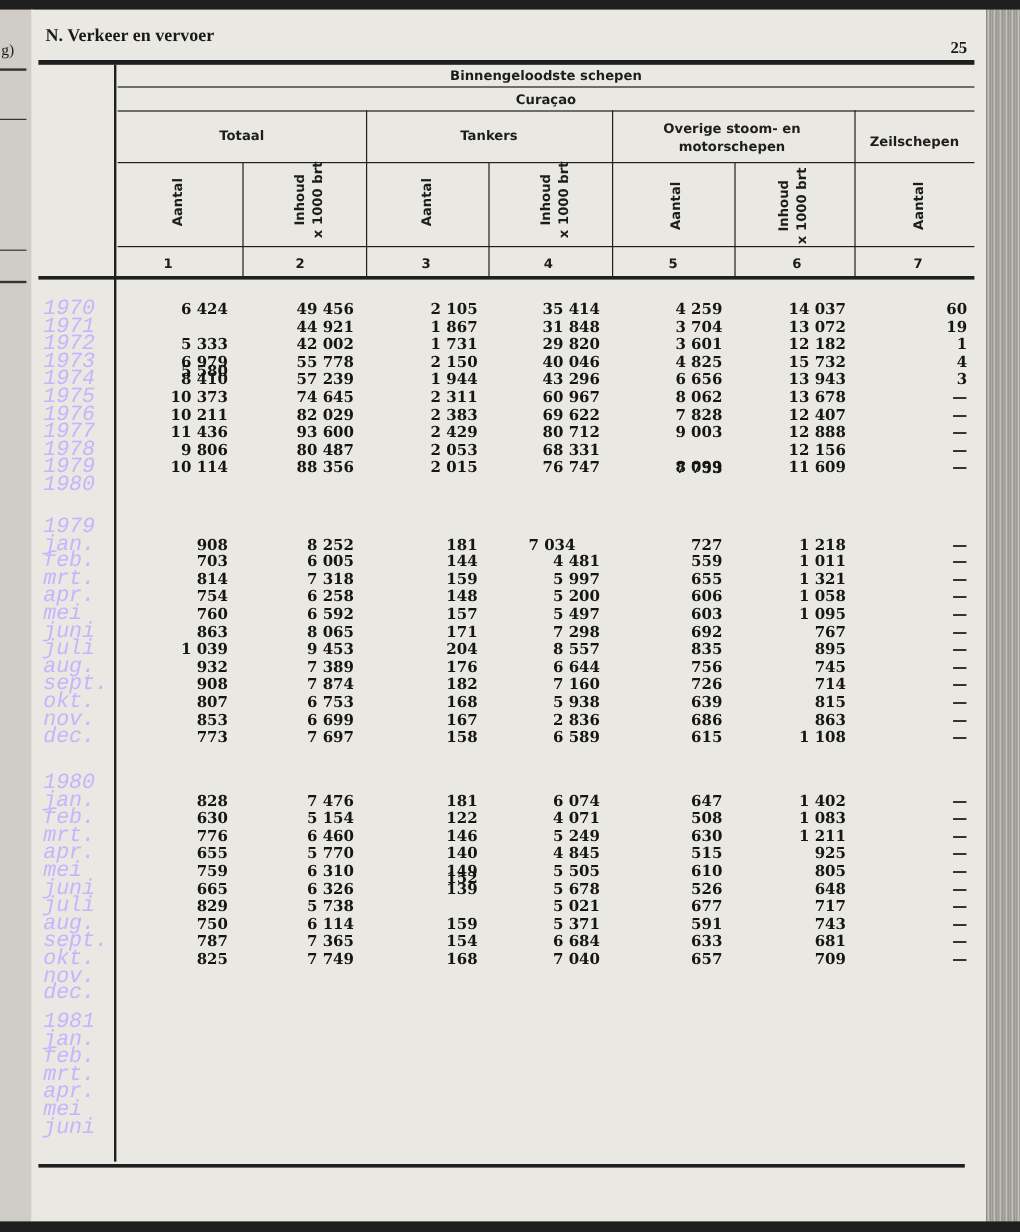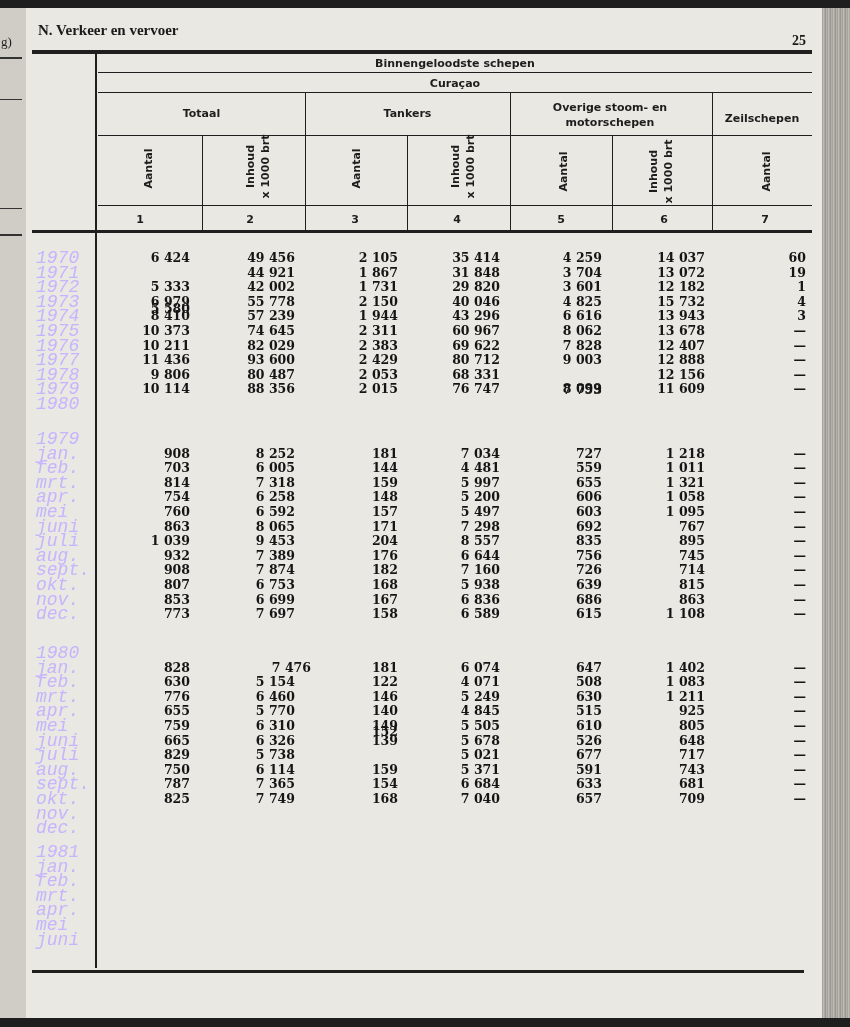--- a/index.html
+++ b/index.html
@@ -120,21 +120,21 @@
       <div class="cell" style="top: 294.8px; left: 522px; width: 80px;">4 825</div>
       <div class="cell" style="top: 294.8px; left: 625px; width: 80px;">15 732</div>
       <div class="cell" style="top: 294.8px; left: 726px; width: 80px;">4</div>
     </div>
     <div>
       <div class="rowlabel" style="top: 309.4px;">1974</div>
       <div class="cell" style="top: 309.4px; left: 110px; width: 80px;">8 410</div>
       <div class="cell" style="top: 309.4px; left: 215px; width: 80px;">57 239</div>
       <div class="cell" style="top: 309.4px; left: 318px; width: 80px;">1 944</div>
       <div class="cell" style="top: 309.4px; left: 420px; width: 80px;">43 296</div>
-      <div class="cell" style="top: 309.4px; left: 522px; width: 80px;">6 616</div>
+      <div class="cell" style="top: 309.4px; left: 522px; width: 80px;">6 656</div>
       <div class="cell" style="top: 309.4px; left: 625px; width: 80px;">13 943</div>
       <div class="cell" style="top: 309.4px; left: 726px; width: 80px;">3</div>
     </div>
     <div>
       <div class="rowlabel" style="top: 324px;">1975</div>
       <div class="cell" style="top: 324px; left: 110px; width: 80px;">10 373</div>
       <div class="cell" style="top: 324px; left: 215px; width: 80px;">74 645</div>
       <div class="cell" style="top: 324px; left: 318px; width: 80px;">2 311</div>
       <div class="cell" style="top: 324px; left: 420px; width: 80px;">60 967</div>
       <div class="cell" style="top: 324px; left: 522px; width: 80px;">8 062</div>
@@ -190,21 +190,21 @@
       <div class="cell" style="top: 397px; left: 522px; width: 80px;"></div>
       <div class="cell" style="top: 397px; left: 625px; width: 80px;"></div>
       <div class="cell" style="top: 397px; left: 726px; width: 80px;"></div>
     </div>
     <div class="rowlabel" style="top: 432px;">1979</div>
     <div>
       <div class="rowlabel" style="top: 446.6px;">jan.</div>
       <div class="cell" style="top: 446.6px; left: 110px; width: 80px;">908</div>
       <div class="cell" style="top: 446.6px; left: 215px; width: 80px;">8 252</div>
       <div class="cell" style="top: 446.6px; left: 318px; width: 80px;">181</div>
-      <div class="cell" style="top: 446.6px; left: 420px; width: 80px;">7 034</div>
+      <div class="cell" style="top: 446.6px; left: 420px; width: 80px; text-align: center;">7 034</div>
       <div class="cell" style="top: 446.6px; left: 522px; width: 80px;">727</div>
       <div class="cell" style="top: 446.6px; left: 625px; width: 80px;">1 218</div>
       <div class="cell" style="top: 446.6px; left: 726px; width: 80px;">—</div>
     </div>
     <div>
       <div class="rowlabel" style="top: 461.2px;">feb.</div>
       <div class="cell" style="top: 461.2px; left: 110px; width: 80px;">703</div>
       <div class="cell" style="top: 461.2px; left: 215px; width: 80px;">6 005</div>
       <div class="cell" style="top: 461.2px; left: 318px; width: 80px;">144</div>
       <div class="cell" style="top: 461.2px; left: 420px; width: 80px;">4 481</div>
@@ -290,40 +290,40 @@
       <div class="cell" style="top: 578px; left: 420px; width: 80px;">5 938</div>
       <div class="cell" style="top: 578px; left: 522px; width: 80px;">639</div>
       <div class="cell" style="top: 578px; left: 625px; width: 80px;">815</div>
       <div class="cell" style="top: 578px; left: 726px; width: 80px;">—</div>
     </div>
     <div>
       <div class="rowlabel" style="top: 592.6px;">nov.</div>
       <div class="cell" style="top: 592.6px; left: 110px; width: 80px;">853</div>
       <div class="cell" style="top: 592.6px; left: 215px; width: 80px;">6 699</div>
       <div class="cell" style="top: 592.6px; left: 318px; width: 80px;">167</div>
-      <div class="cell" style="top: 592.6px; left: 420px; width: 80px;">6 836</div>
+      <div class="cell" style="top: 592.6px; left: 420px; width: 80px;">2 836</div>
       <div class="cell" style="top: 592.6px; left: 522px; width: 80px;">686</div>
       <div class="cell" style="top: 592.6px; left: 625px; width: 80px;">863</div>
       <div class="cell" style="top: 592.6px; left: 726px; width: 80px;">—</div>
     </div>
     <div>
       <div class="rowlabel" style="top: 607.2px;">dec.</div>
       <div class="cell" style="top: 607.2px; left: 110px; width: 80px;">773</div>
       <div class="cell" style="top: 607.2px; left: 215px; width: 80px;">7 697</div>
       <div class="cell" style="top: 607.2px; left: 318px; width: 80px;">158</div>
       <div class="cell" style="top: 607.2px; left: 420px; width: 80px;">6 589</div>
       <div class="cell" style="top: 607.2px; left: 522px; width: 80px;">615</div>
       <div class="cell" style="top: 607.2px; left: 625px; width: 80px;">1 108</div>
       <div class="cell" style="top: 607.2px; left: 726px; width: 80px;">—</div>
     </div>
     <div class="rowlabel" style="top: 646px;">1980</div>
     <div>
       <div class="rowlabel" style="top: 660.6px;">jan.</div>
       <div class="cell" style="top: 660.6px; left: 110px; width: 80px;">828</div>
-      <div class="cell" style="top: 660.6px; left: 231px; width: 80px;">7 476</div>
+      <div class="cell" style="top: 660.6px; left: 215px; width: 80px;">7 476</div>
       <div class="cell" style="top: 660.6px; left: 318px; width: 80px;">181</div>
       <div class="cell" style="top: 660.6px; left: 420px; width: 80px;">6 074</div>
       <div class="cell" style="top: 660.6px; left: 522px; width: 80px;">647</div>
       <div class="cell" style="top: 660.6px; left: 625px; width: 80px;">1 402</div>
       <div class="cell" style="top: 660.6px; left: 726px; width: 80px;">—</div>
     </div>
     <div>
       <div class="rowlabel" style="top: 675.2px;">feb.</div>
       <div class="cell" style="top: 675.2px; left: 110px; width: 80px;">630</div>
       <div class="cell" style="top: 675.2px; left: 215px; width: 80px;">5 154</div>

